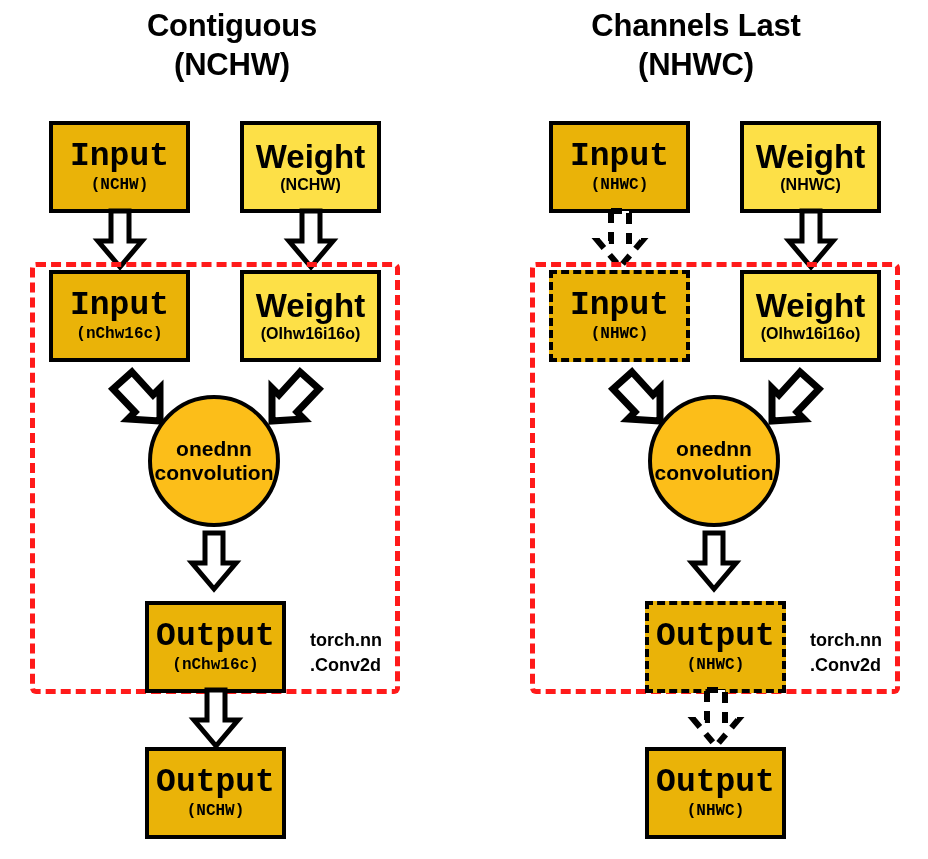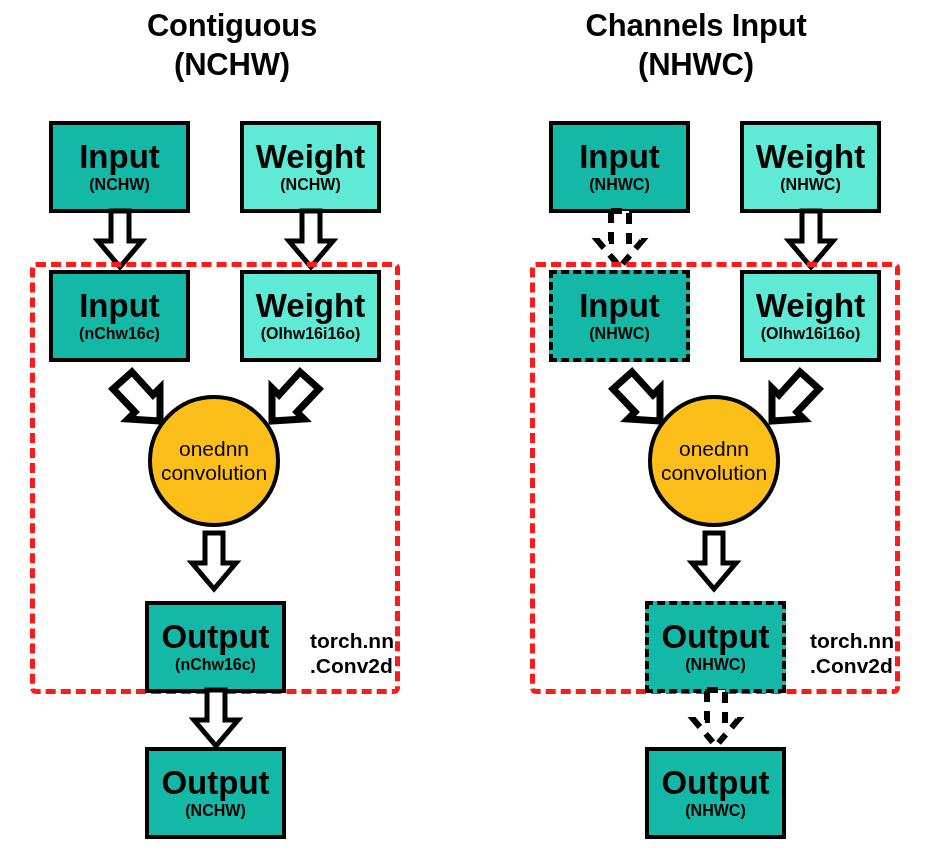--- a/index.html
+++ b/index.html
@@ -64,55 +64,55 @@
     white-space: nowrap;
   }
   .node .sub {
     font-weight: bold;
     font-size: 16px;
     line-height: 20px;
     color: #000000;
     white-space: nowrap;
     margin-top: 1px;
   }
-  .node.green { background: #14b8a6; }
-  .node.blue  { background: #5eead4; }
+  .node.green { background: #eab308; font-family: Liberation Mono, monospace; }
+  .node.blue  { background: #fde047; }
 
   
   .region {
     position: absolute;
     box-sizing: border-box;
     border: 5px dashed #FF1A1A;
     border-radius: 6px;
     background: transparent;
   }
   .region-label {
     position: absolute;
     font-weight: bold;
-    font-size: 21px;
+    font-size: 18px;
     line-height: 25px;
     color: #000000;
     text-align: left;
     white-space: nowrap;
   }
 
   
   .circle {
     position: absolute;
     box-sizing: border-box;
     border: 4px solid #000000;
     border-radius: 50%;
     background: #FCBE19;
     display: flex;
     flex-direction: column;
     align-items: center;
     justify-content: center;
   }
   .circle span {
-    font-weight: normal;
+    font-weight: bold;
     font-size: 21px;
     line-height: 24px;
     color: #000000;
     white-space: nowrap;
   }
 
   
   .arrow { position: absolute; }
   .arrow svg { display: block; overflow: visible; }
 </style>
@@ -203,21 +203,21 @@
 
     <div class="node green" style="left:145px; top:747px; width:141px; height:92px;">
       <span class="big">Output</span>
       <span class="sub">(NCHW)</span>
     </div>
   </div>
 
   <div class="panel" id="panel-right">
 
     <div class="title" style="top:6px;">
-      <span class="l1">Channels Input</span>
+      <span class="l1">Channels Last</span>
       <span class="l2">(NHWC)</span>
     </div>
 
     <div class="node green" style="left:85px; top:121px; width:141px; height:92px;">
       <span class="big">Input</span>
       <span class="sub">(NHWC)</span>
     </div>
 
     <div class="node blue" style="left:276px; top:121px; width:141px; height:92px;">
       <span class="big">Weight</span>

